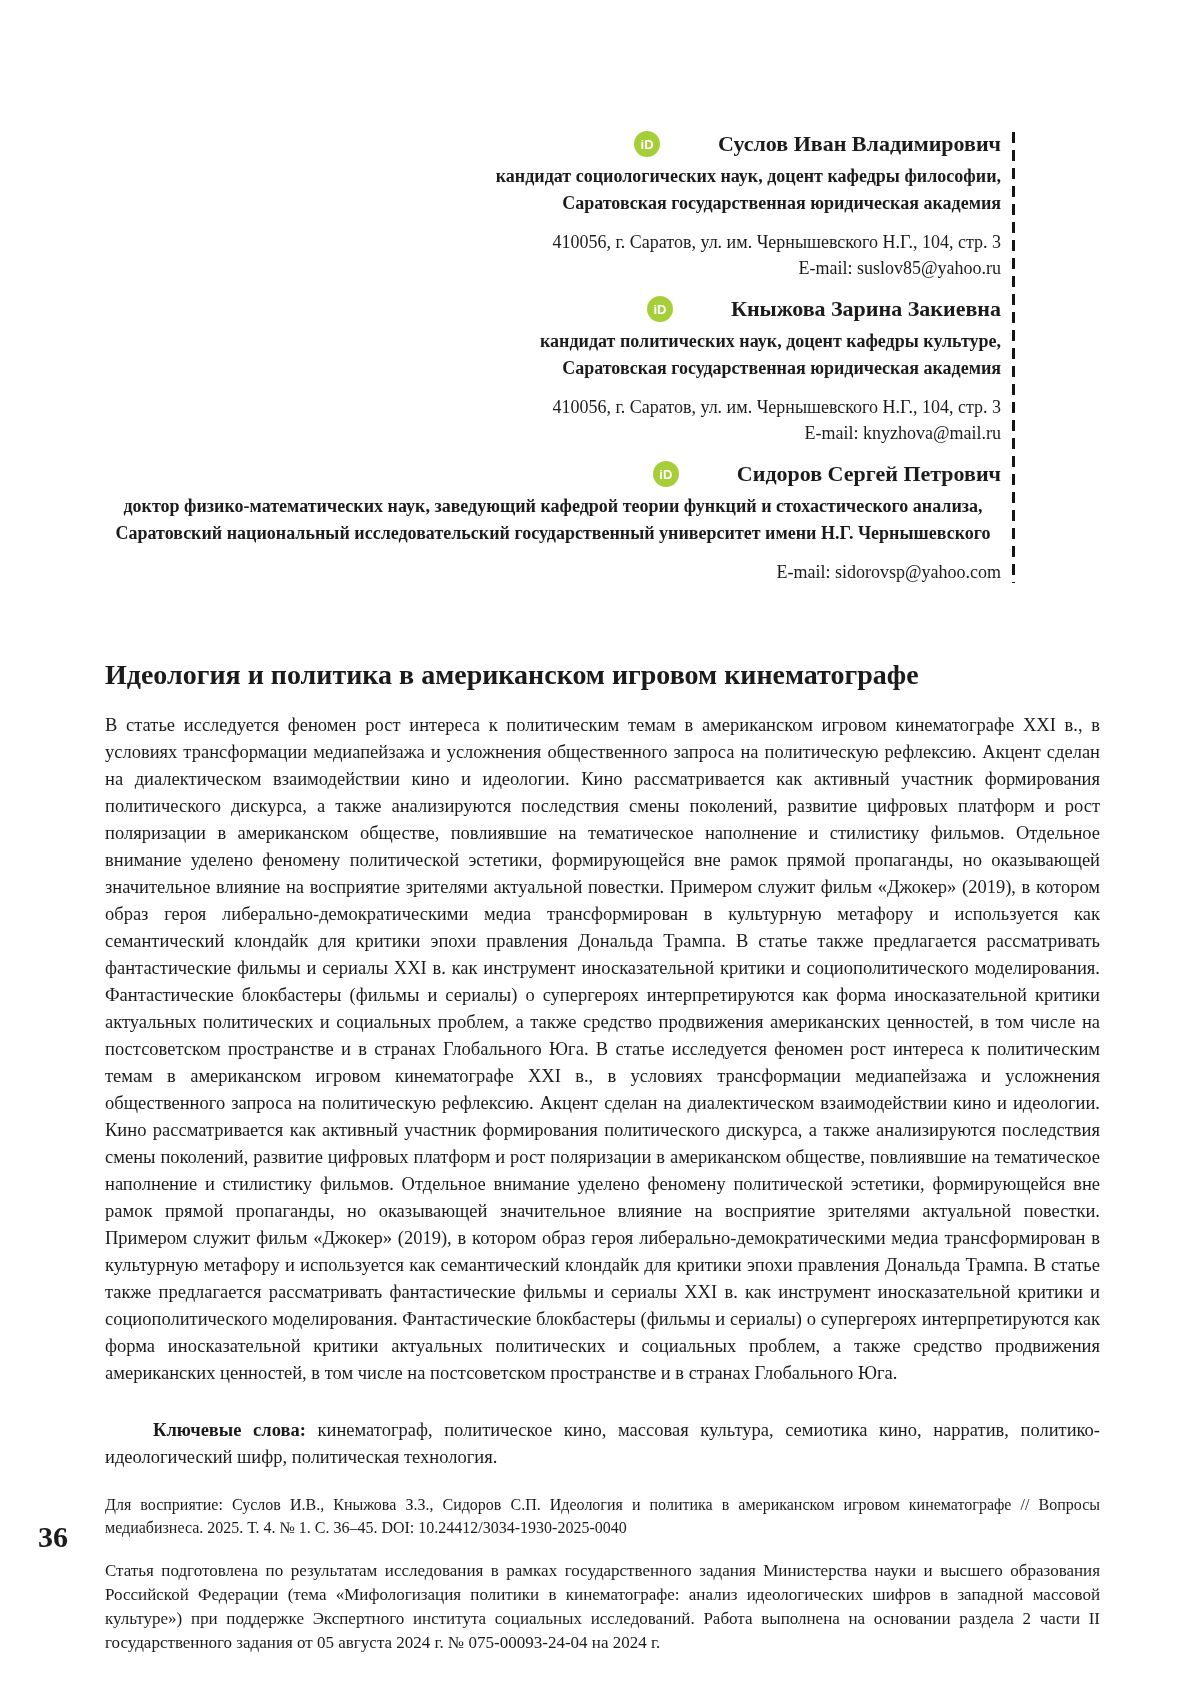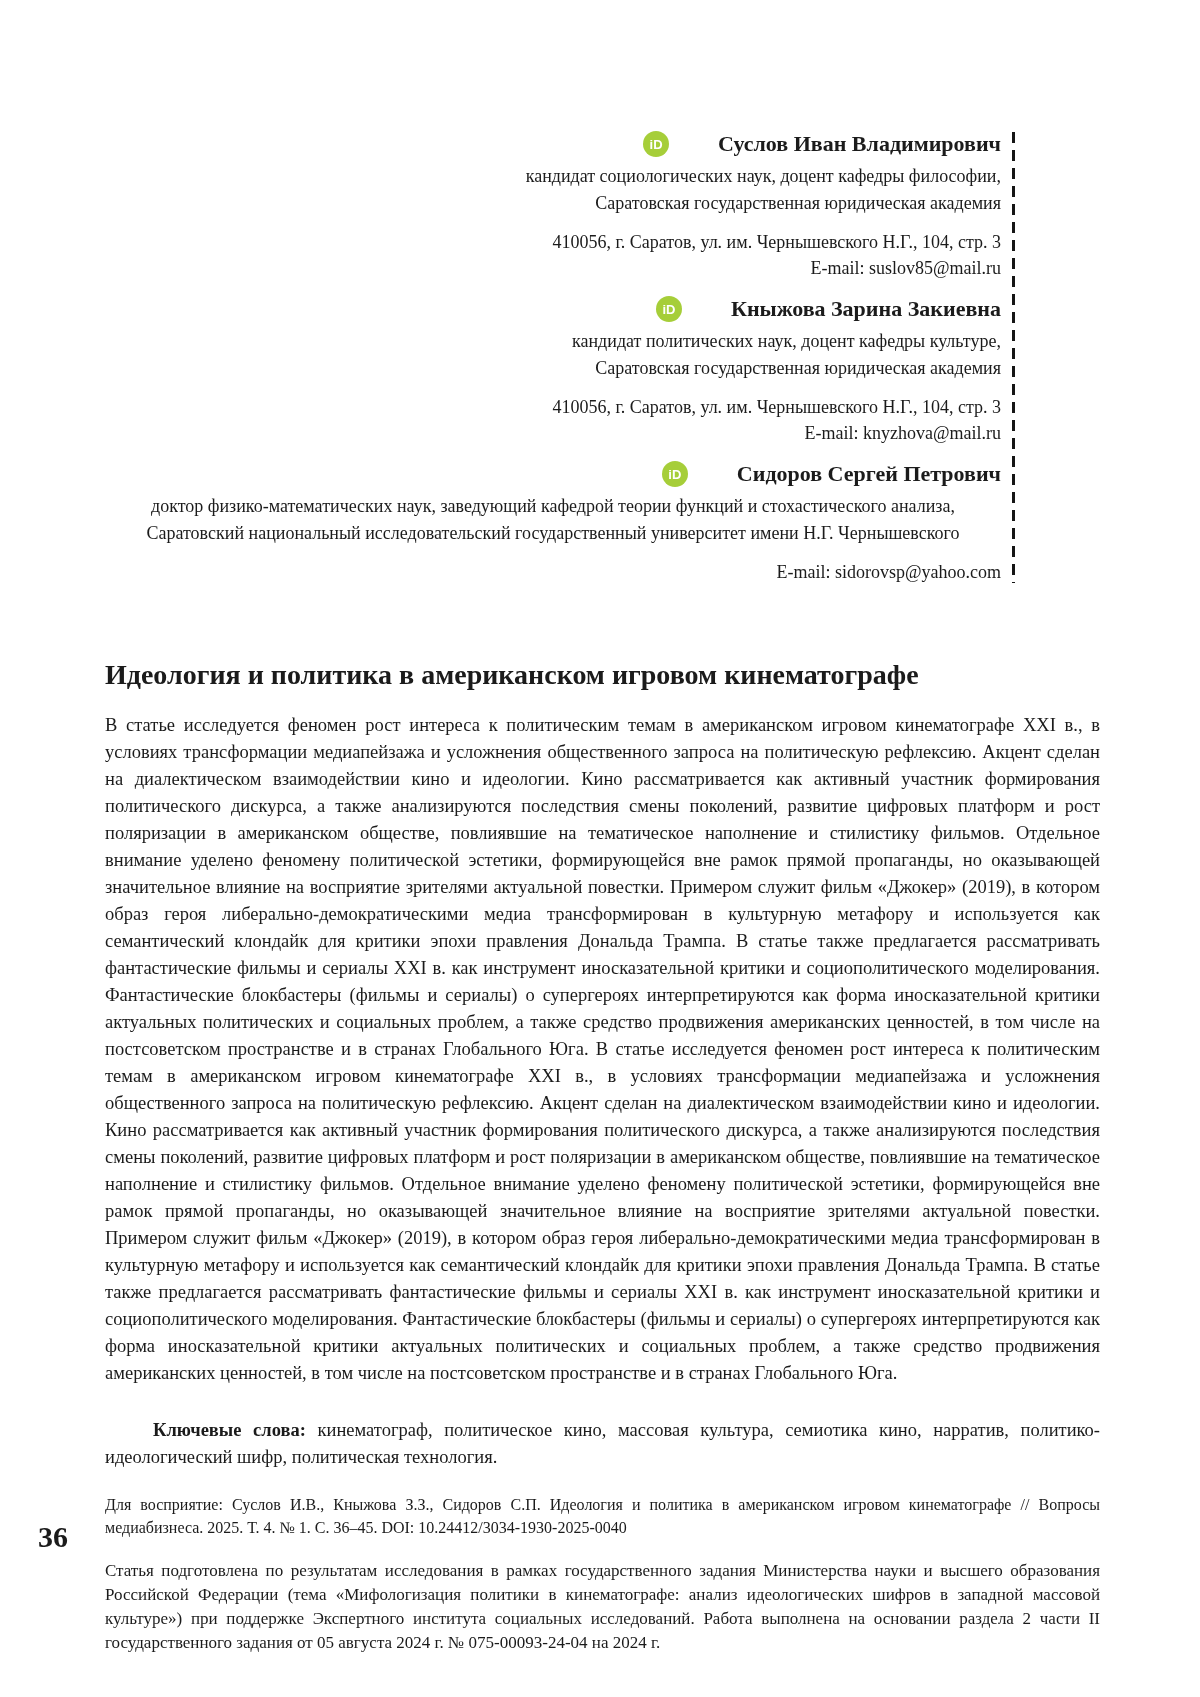--- a/index.html
+++ b/index.html
@@ -33,21 +33,21 @@
     bottom: 2px;
     right: 0;
     width: 3px;
     background: repeating-linear-gradient(to bottom, #151515 0 11px, transparent 11px 18px);
   }
   .author-block { margin-bottom: 14px; padding-right: 14px; }
   .author-head {
     display: flex;
     justify-content: flex-end;
     align-items: center;
-    gap: 17px;
+    gap: 26px;
     margin-bottom: 5px;
   }
   .orcid {
     width: 26px; height: 26px;
     border-radius: 50%;
     background: #a6ce39;
     color: #ffffff;
     font-family: "Liberation Sans", sans-serif;
     font-size: 13px;
     font-weight: bold;
@@ -60,20 +60,21 @@
     font-size: 22px;
     font-weight: bold;
     line-height: 28px;
     text-align: right;
     margin-left: 32px;
   }
   .author-affil {
     font-size: 18px;
     line-height: 27px;
     text-align: right;
+    font-weight: bold;
   }
   .author-affil.centered { text-align: center; }
   .author-address {
     margin-top: 12px;
     font-size: 18px;
     line-height: 26px;
     text-align: right;
   }
 
   
@@ -131,21 +132,21 @@
         <div class="author-head">
           <span class="orcid">iD</span>
           <span class="author-name">Суслов Иван Владимирович</span>
         </div>
         <div class="author-affil">
           <div>кандидат социологических наук, доцент кафедры философии,</div>
           <div>Саратовская государственная юридическая академия</div>
         </div>
         <div class="author-address">
           <div>410056, г. Саратов, ул. им. Чернышевского Н.Г., 104, стр. 3</div>
-          <div>E-mail: suslov85@mail.ru</div>
+          <div>E-mail: suslov85@yahoo.ru</div>
         </div>
       </div>
 
       <div class="author-block">
         <div class="author-head">
           <span class="orcid">iD</span>
           <span class="author-name">Кныжова Зарина Закиевна</span>
         </div>
         <div class="author-affil">
           <div>кандидат политических наук, доцент кафедры культуре,</div>

